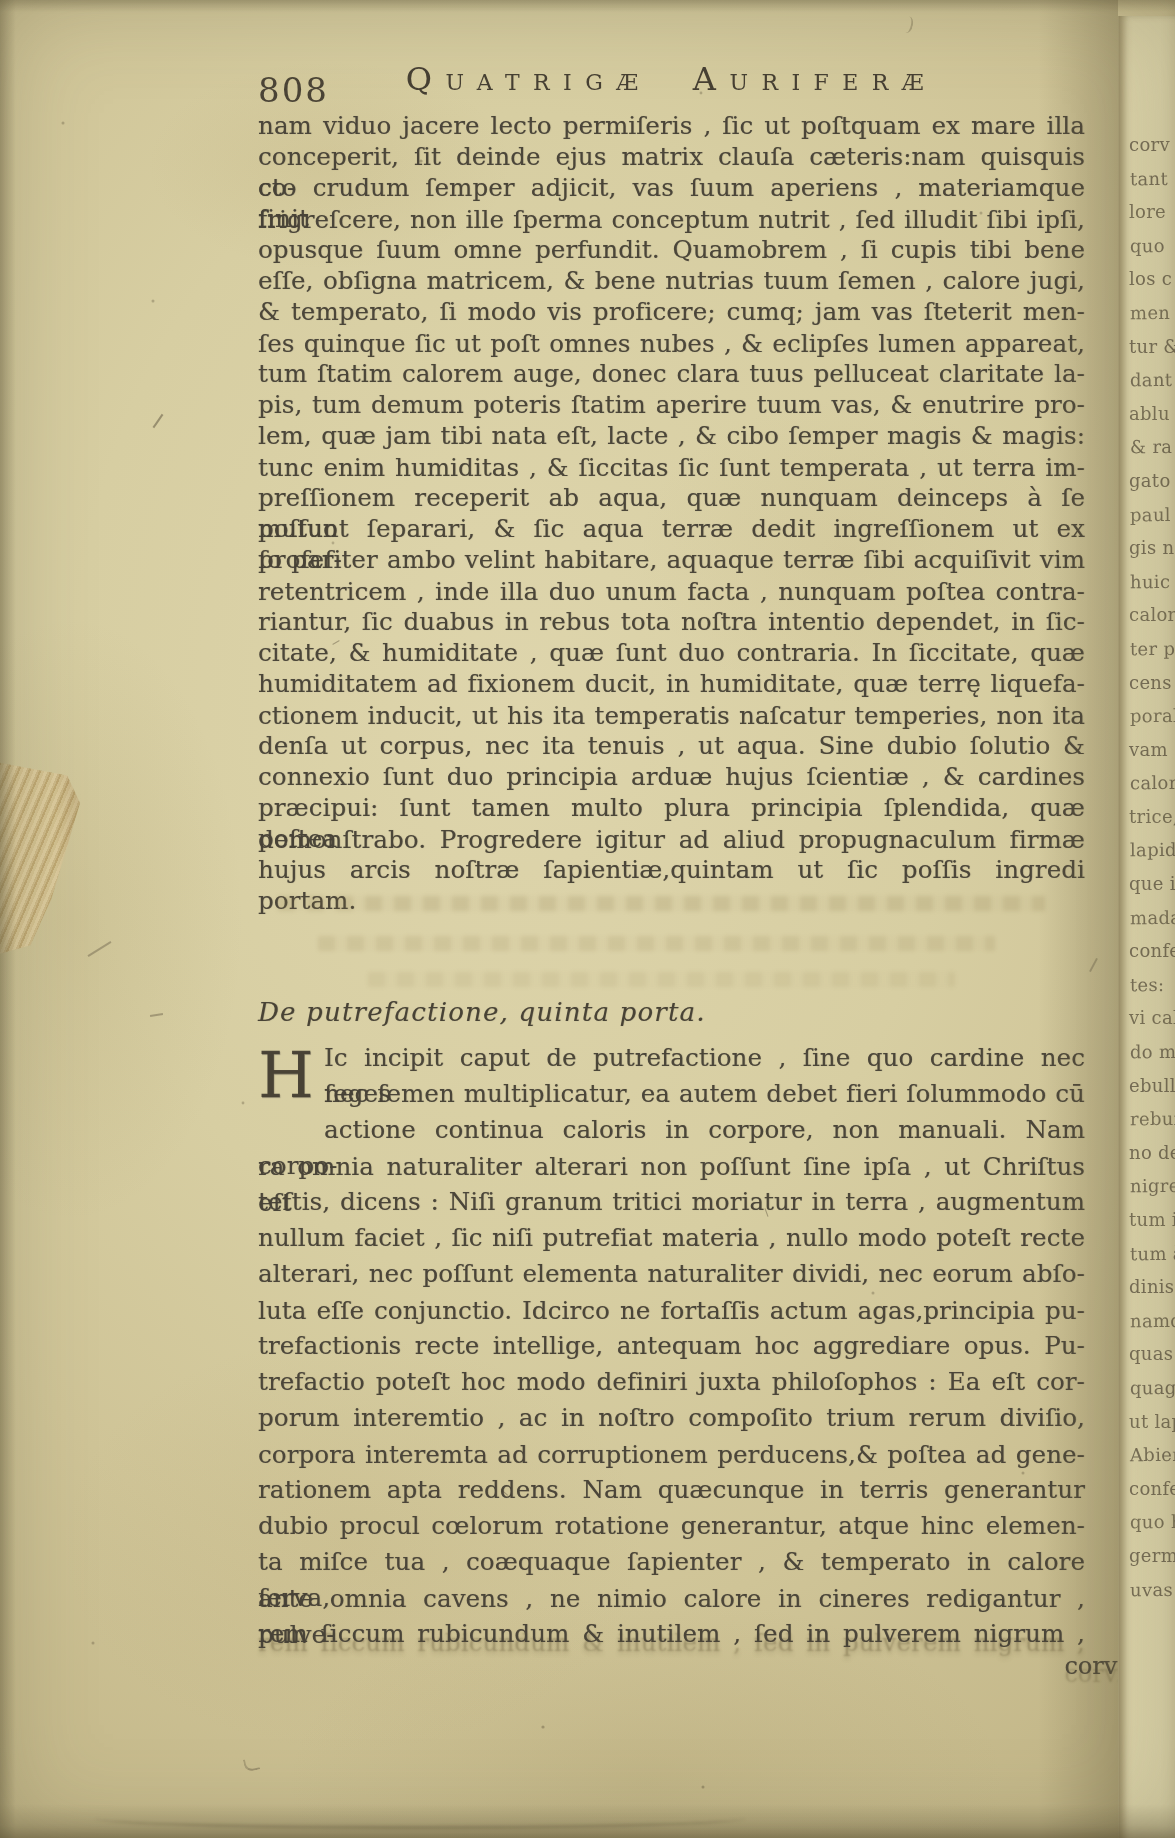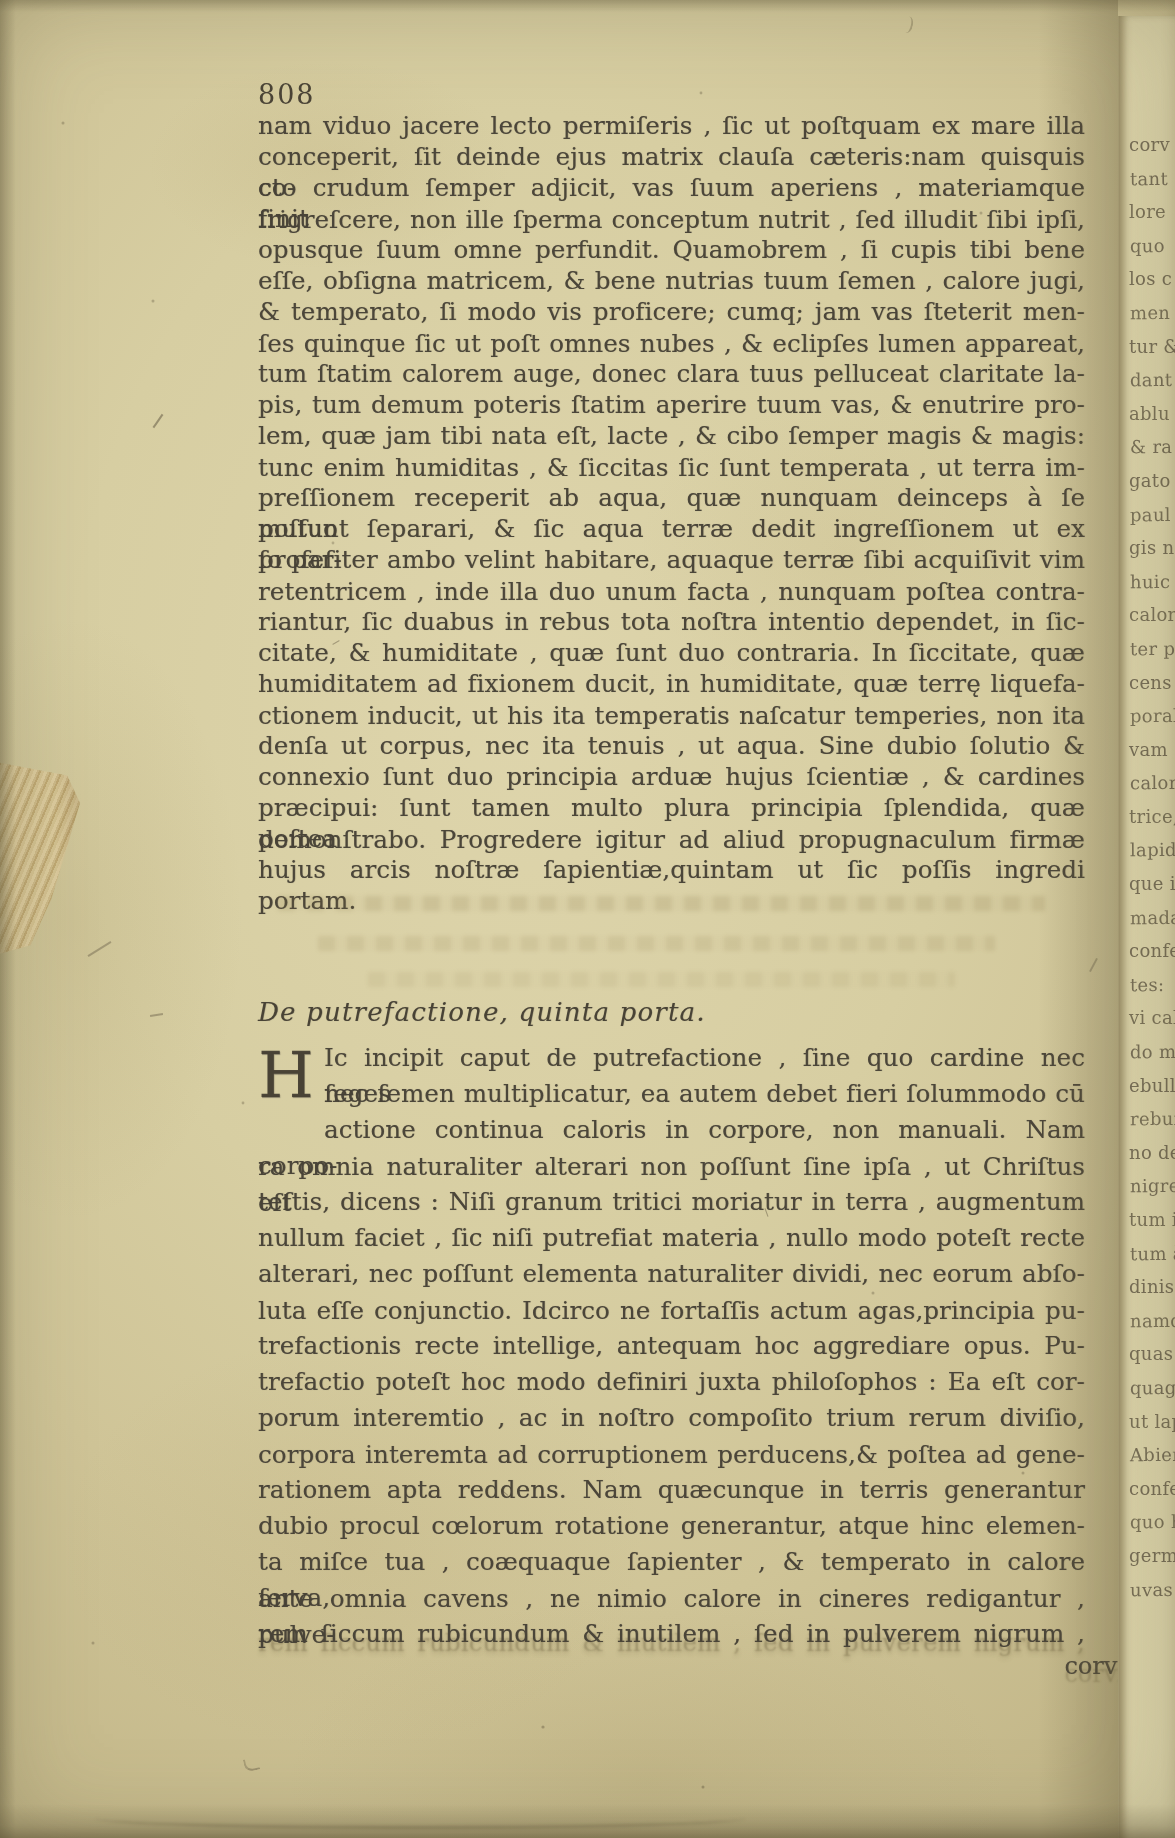--- a/index.html
+++ b/index.html
@@ -50,21 +50,21 @@
   
   .bookmark-slip{position:absolute;left:0;top:748px;width:92px;height:212px;
     background:
       linear-gradient(to right, rgba(120,96,55,0) 60%, rgba(120,96,55,0.30)),
       repeating-linear-gradient(113deg,#dccb9d 0 3px,#cdb988 3px 5px,#bfa873 5px 7px,#d3c190 7px 10px);
     clip-path:polygon(0% 7%, 73% 13%, 87% 26%, 56% 71%, 33% 93%, 0% 97%);
     filter:drop-shadow(3px 4px 4px rgba(90,80,50,0.45));}
   
   .text-block{position:absolute;left:258px;top:0;width:827px;}
   .running-header{position:absolute;left:0;top:60px;width:100%;height:48px;}
-  .page-number{position:absolute;left:0;top:19px;font-size:27px;letter-spacing:2px;color:rgba(66,60,48,0.94);}
+  .page-number{position:absolute;left:0;top:10px;font-size:34px;letter-spacing:2px;color:rgba(66,60,48,0.94);}
   .running-title{position:absolute;left:0;top:0;width:100%;text-align:center;
     font-variant:small-caps;font-size:32px;letter-spacing:0.42em;word-spacing:0.55em;
     color:rgba(62,56,45,0.95);white-space:nowrap;}
   .paragraph{position:absolute;left:0;width:100%;}
   .para1{top:110px;}
   .para2{top:1040px;}
   .line{font-size:24.5px;letter-spacing:0.1px;word-spacing:0.04em;
     text-align:justify;text-align-last:justify;white-space:normal;
     color:rgba(71,65,54,0.95);
     text-shadow:0.4px 0.4px 0.7px rgba(74,68,59,0.45);}
@@ -99,20 +99,21 @@
 </head>
 <body>
 
 <div class="scan">
   <div class="mottle"></div>
 
   <div class="text-block">
 
     <div class="running-header">
       <span class="page-number">808</span>
+      <span class="running-title">Quatrigæ Auriferæ</span>
     </div>
 
     <div class="paragraph para1">
       <div class="lines">
           <div class="line">nam viduo jacere lecto permiſeris , ſic ut poſtquam ex mare illa</div>
           <div class="line">conceperit, ſit deinde ejus matrix clauſa cæteris:nam quisquis co-</div>
           <div class="line">cto crudum ſemper adjicit, vas ſuum aperiens , materiamque ſinit</div>
           <div class="line">frigreſcere, non ille ſperma conceptum nutrit , ſed illudit ſibi ipſi,</div>
           <div class="line">opusque ſuum omne perfundit.  Quamobrem , ſi cupis tibi bene</div>
           <div class="line">eſſe, obſigna matricem, &amp; bene nutrias tuum ſemen , calore jugi,</div>

